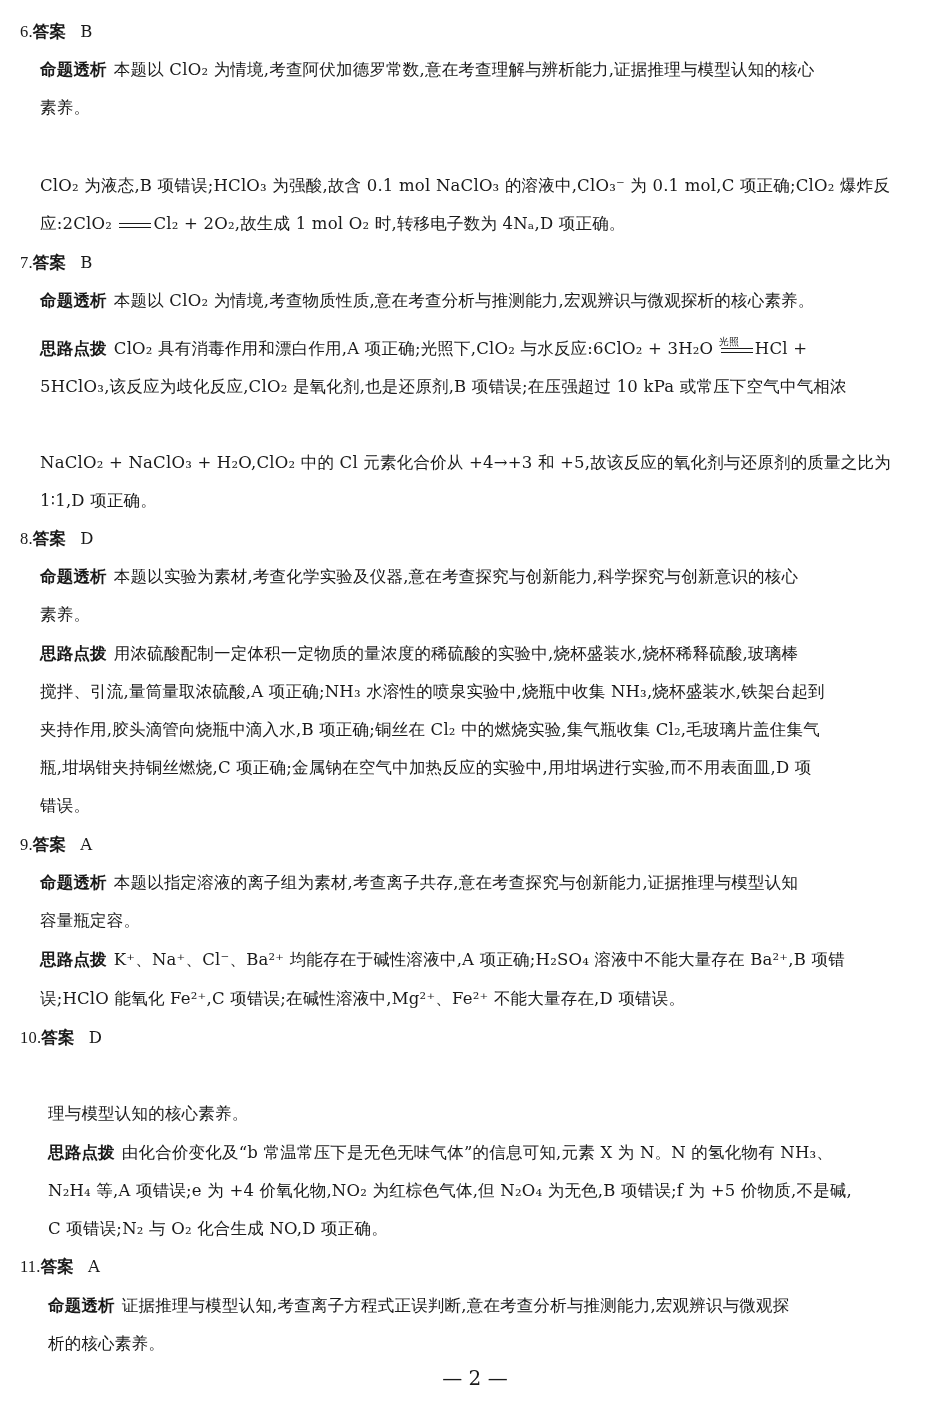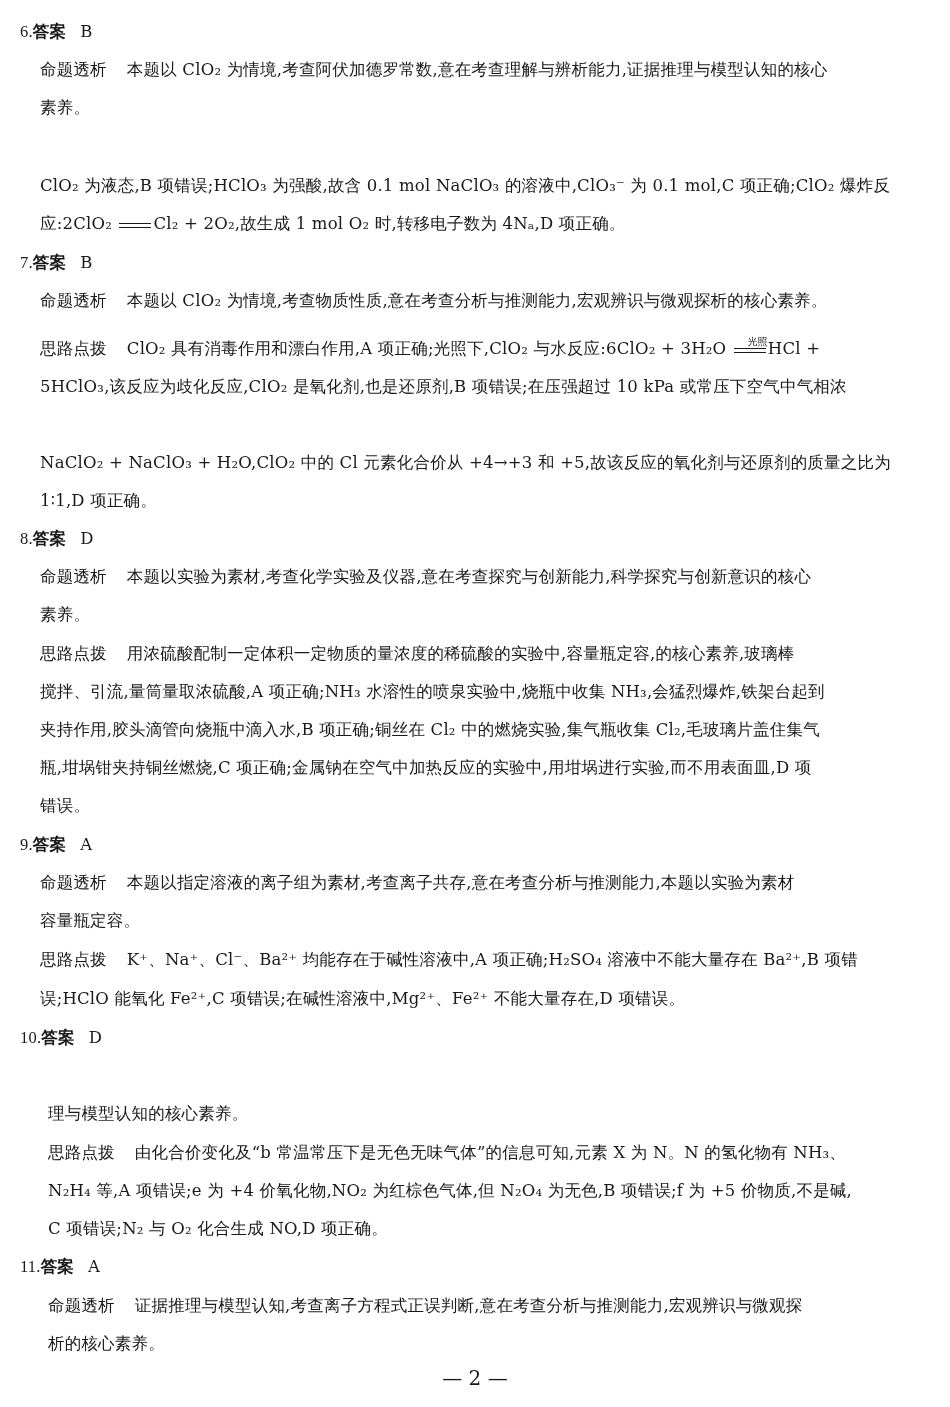--- a/index.html
+++ b/index.html
@@ -10,27 +10,27 @@
   }
   .page { position: absolute; left: 0; top: 0; width: 950px; height: 1407px; }
   .line {
     position: absolute; left: 40px; right: 22px;
     font-size: 16.5px; line-height: 20px; white-space: nowrap;
     letter-spacing: 0.2px;
   }
   .q { left: 20px; }
   .q10 { left: 20px; }
   .ind10 { left: 48px; }
-  .lbl { font-family: "DejaVu Sans", "Liberation Sans", sans-serif; font-weight: normal; margin-right: 20px; }
+  .lbl { font-family: "DejaVu Sans", "Liberation Sans", sans-serif; font-weight: bold; margin-right: 7px; }
   .qnum { font-family: "Liberation Serif", serif; }
   .qlbl { font-family: "DejaVu Sans", "Liberation Sans", sans-serif; font-weight: bold; margin-right: 14px; }
   .eq { display: inline-block; position: relative; width: 36px; height: 20px; vertical-align: middle; }
   .eq::before, .eq::after { content: ""; position: absolute; left: 2px; right: 2px; border-top: 1.5px solid #1a1a1a; }
   .eq::before { top: 8px; } .eq::after { top: 12px; }
-  .eq .over { position: absolute; top: -8px; left: 0; right: 0; text-align: right; font-size: 10px; }
+  .eq .over { position: absolute; top: -8px; left: 0; right: 0; text-align: left; font-size: 10px; }
   .footer { position: absolute; top: 1366px; left: 0; width: 950px; text-align: center; font-size: 20px; }
 </style>
 </head>
 <body>
 
 <div class="page">
 
   <div class="line q" style="top:22px">
     <span class="qnum">6.</span><span class="qlbl">答案</span><span>B</span>
   </div>
@@ -57,32 +57,32 @@
   <div class="line" style="top:491px">1∶1,D 项正确。</div>
 
   <div class="line q" style="top:529px">
     <span class="qnum">8.</span><span class="qlbl">答案</span><span>D</span>
   </div>
   <div class="line" style="top:567px">
     <span class="lbl">命题透析</span><span>本题以实验为素材,考查化学实验及仪器,意在考查探究与创新能力,科学探究与创新意识的核心</span>
   </div>
   <div class="line" style="top:605px">素养。</div>
   <div class="line" style="top:644px">
-    <span class="lbl">思路点拨</span><span>用浓硫酸配制一定体积一定物质的量浓度的稀硫酸的实验中,容量瓶定容,的核心素养,玻璃棒</span>
+    <span class="lbl">思路点拨</span><span>用浓硫酸配制一定体积一定物质的量浓度的稀硫酸的实验中,烧杯盛装水,烧杯稀释硫酸,玻璃棒</span>
   </div>
-  <div class="line" style="top:682px">搅拌、引流,量筒量取浓硫酸,A 项正确;NH₃ 水溶性的喷泉实验中,烧瓶中收集 NH₃,会猛烈爆炸,铁架台起到</div>
+  <div class="line" style="top:682px">搅拌、引流,量筒量取浓硫酸,A 项正确;NH₃ 水溶性的喷泉实验中,烧瓶中收集 NH₃,烧杯盛装水,铁架台起到</div>
   <div class="line" style="top:720px">夹持作用,胶头滴管向烧瓶中滴入水,B 项正确;铜丝在 Cl₂ 中的燃烧实验,集气瓶收集 Cl₂,毛玻璃片盖住集气</div>
   <div class="line" style="top:758px">瓶,坩埚钳夹持铜丝燃烧,C 项正确;金属钠在空气中加热反应的实验中,用坩埚进行实验,而不用表面皿,D 项</div>
   <div class="line" style="top:796px">错误。</div>
 
   <div class="line q" style="top:835px">
     <span class="qnum">9.</span><span class="qlbl">答案</span><span>A</span>
   </div>
   <div class="line" style="top:873px">
-    <span class="lbl">命题透析</span><span>本题以指定溶液的离子组为素材,考查离子共存,意在考查分析与推测能力,本题以实验为素材</span>
+    <span class="lbl">命题透析</span><span>本题以指定溶液的离子组为素材,考查离子共存,意在考查探究与创新能力,证据推理与模型认知</span>
   </div>
   <div class="line" style="top:911px">容量瓶定容。</div>
   <div class="line" style="top:950px">
     <span class="lbl">思路点拨</span><span>K⁺、Na⁺、Cl⁻、Ba²⁺ 均能存在于碱性溶液中,A 项正确;H₂SO₄ 溶液中不能大量存在 Ba²⁺,B 项错</span>
   </div>
   <div class="line" style="top:989px">误;HClO 能氧化 Fe²⁺,C 项错误;在碱性溶液中,Mg²⁺、Fe²⁺ 不能大量存在,D 项错误。</div>
 
   <div class="line q10" style="top:1028px">
     <span class="qnum">10.</span><span class="qlbl">答案</span><span>D</span>
   </div>

